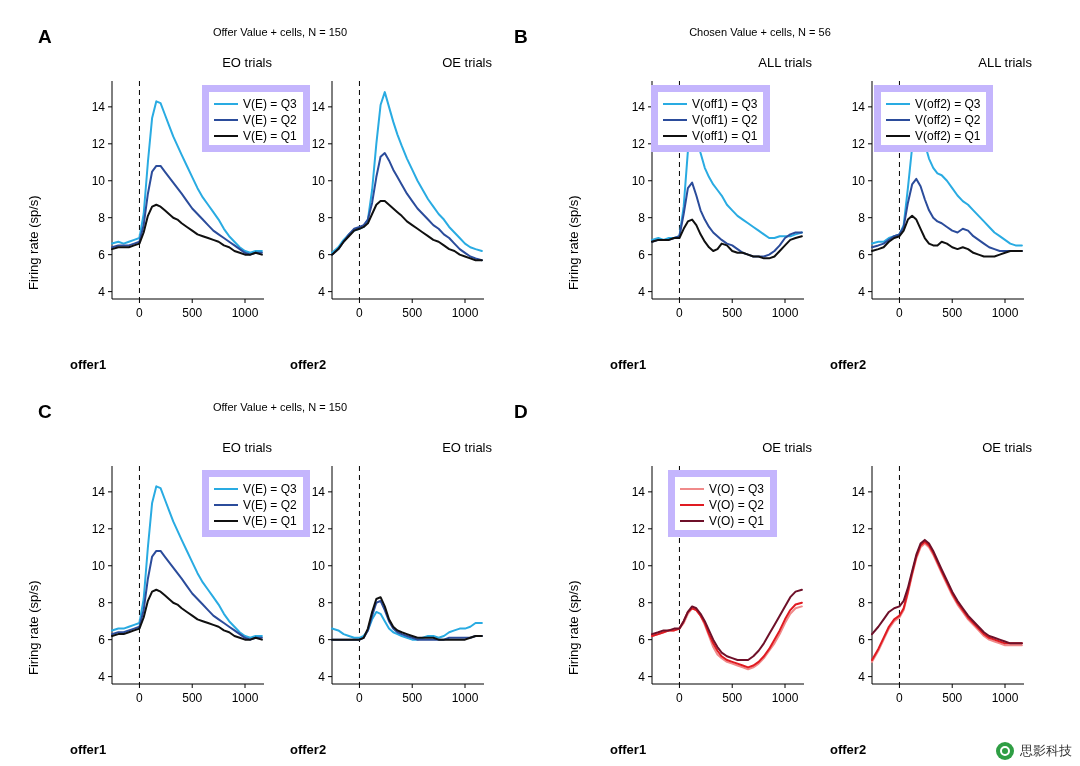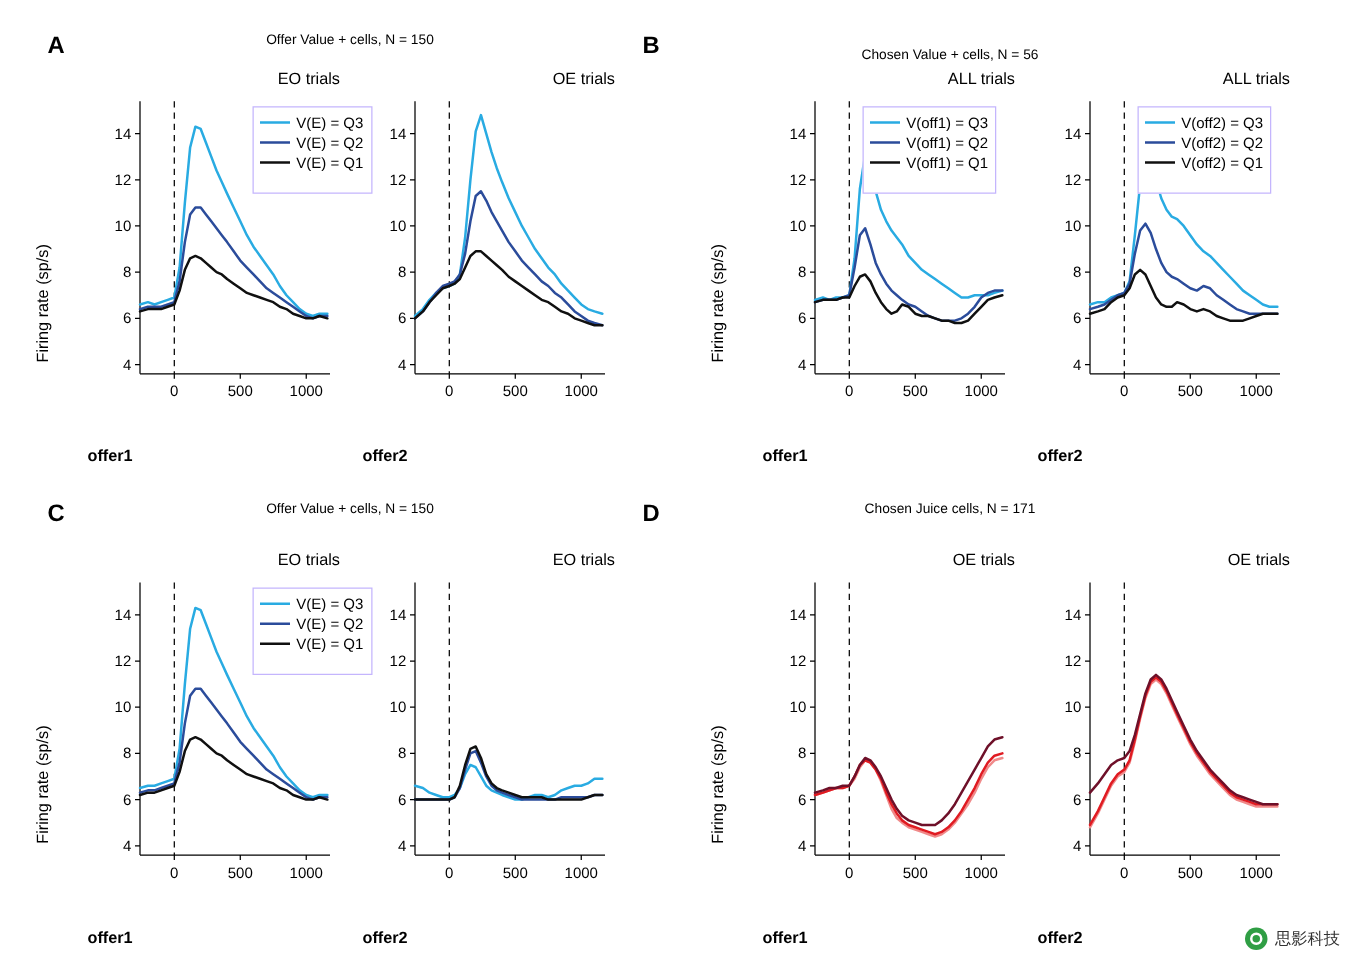--- a/index.html
+++ b/index.html
@@ -61,23 +61,23 @@
     white-space: nowrap;
   }
   .xlabel {
     position: absolute;
     font-size: 13px;
     white-space: nowrap;
     font-weight: bold;
   }
   .legend {
     position: absolute;
-    border: 1px solid #c4b5fd;
+    border: 7px solid #c4b5fd;
     background: #fff;
-    padding: 4px 6px 16px 5px;
+    padding: 4px 6px 1px 5px;
     font-size: 12px;
     line-height: 16px;
   }
   .legend-row {
     display: flex;
     align-items: center;
     height: 16px;
     white-space: nowrap;
   }
   .legend-swatch {
@@ -124,31 +124,30 @@
 
 <div class="figure">
 
   <div class="panel" style="left:0px; top:0px; width:540px; height:383px;">
     <div class="panel-letter" style="left:38px; top:26px;">A</div>
     <div class="panel-title" style="left:70px; top:26px; width:420px;">Offer Value + cells, N = 150</div>
   </div>
 
   <div class="panel" style="left:540px; top:0px; width:540px; height:383px;">
     <div class="panel-letter" style="left:-26px; top:26px;">B</div>
-    <div class="panel-title" style="left:10px; top:26px; width:420px;margin-top:12px;">Chosen Value + cells, N = 56</div>
+    <div class="panel-title" style="left:10px; top:26px; width:420px;">Chosen Value + cells, N = 56</div>
   </div>
 
   <div class="panel" style="left:0px; top:383px; width:540px; height:383px;">
     <div class="panel-letter" style="left:38px; top:18px;">C</div>
     <div class="panel-title" style="left:70px; top:18px; width:420px;">Offer Value + cells, N = 150</div>
   </div>
 
   <div class="panel" style="left:540px; top:383px; width:540px; height:383px;">
     <div class="panel-letter" style="left:-26px; top:18px;">D</div>
-    <div class="panel-title" style="left:10px; top:18px; width:420px;">Chosen Juice cells, N = 171</div>
   </div>
 
   <div class="subplot" style="left:82px; top:75px; width:190px; height:250px;">
     <div class="subplot-title">EO trials</div>
     <svg class="axes" id="ax-A1" width="190" height="250">
         <line x1="30" y1="6" x2="30" y2="224" stroke="#000" stroke-width="1"></line>
         <line x1="30" y1="224" x2="182" y2="224" stroke="#000" stroke-width="1"></line>
         <line x1="26" y1="216.61016949152543" x2="30" y2="216.61016949152543" stroke="#000" stroke-width="1"></line>
         <text x="23" y="220.61016949152543" text-anchor="end" font-size="12" font-family="&quot;Liberation Sans&quot;, sans-serif" fill="#000">4</text>
         <line x1="26" y1="179.66101694915255" x2="30" y2="179.66101694915255" stroke="#000" stroke-width="1"></line>
@@ -403,35 +402,35 @@
       </div>
       <div class="legend-row">
         <span class="legend-swatch" style="border-top-color: rgb(43, 76, 155);"></span>
         <span>V(E) = Q2</span>
       </div>
       <div class="legend-row">
         <span class="legend-swatch" style="border-top-color: rgb(16, 16, 16);"></span>
         <span>V(E) = Q1</span>
       </div>
     </div>
-  <div class="legend" id="legend-B1" style="left:690px; top:85px;">
+  <div class="legend" id="legend-B1" style="left:651px; top:85px;">
       <div class="legend-row">
         <span class="legend-swatch" style="border-top-color: rgb(41, 171, 226);"></span>
         <span>V(off1) = Q3</span>
       </div>
       <div class="legend-row">
         <span class="legend-swatch" style="border-top-color: rgb(43, 76, 155);"></span>
         <span>V(off1) = Q2</span>
       </div>
       <div class="legend-row">
         <span class="legend-swatch" style="border-top-color: rgb(16, 16, 16);"></span>
         <span>V(off1) = Q1</span>
       </div>
     </div>
-  <div class="legend" id="legend-B2" style="left:910px; top:85px;text-align:center;">
+  <div class="legend" id="legend-B2" style="left:874px; top:85px;text-align:center;">
       <div class="legend-row">
         <span class="legend-swatch" style="border-top-color: rgb(41, 171, 226);"></span>
         <span>V(off2) = Q3</span>
       </div>
       <div class="legend-row">
         <span class="legend-swatch" style="border-top-color: rgb(43, 76, 155);"></span>
         <span>V(off2) = Q2</span>
       </div>
       <div class="legend-row">
         <span class="legend-swatch" style="border-top-color: rgb(16, 16, 16);"></span>
@@ -443,20 +442,34 @@
         <span class="legend-swatch" style="border-top-color: rgb(41, 171, 226);"></span>
         <span>V(E) = Q3</span>
       </div>
       <div class="legend-row">
         <span class="legend-swatch" style="border-top-color: rgb(43, 76, 155);"></span>
         <span>V(E) = Q2</span>
       </div>
       <div class="legend-row">
         <span class="legend-swatch" style="border-top-color: rgb(16, 16, 16);"></span>
         <span>V(E) = Q1</span>
+      </div>
+    </div>
+  <div class="legend" id="legend-D" style="left:668px; top:470px;">
+      <div class="legend-row">
+        <span class="legend-swatch" style="border-top-color: rgb(240, 138, 138);"></span>
+        <span>V(O) = Q3</span>
+      </div>
+      <div class="legend-row">
+        <span class="legend-swatch" style="border-top-color: rgb(224, 27, 34);"></span>
+        <span>V(O) = Q2</span>
+      </div>
+      <div class="legend-row">
+        <span class="legend-swatch" style="border-top-color: rgb(110, 16, 41);"></span>
+        <span>V(O) = Q1</span>
       </div>
     </div>
 
   <div class="watermark">
     <span class="wm-logo"></span>
     <span>思影科技</span>
   </div>
 
 </div>
 

